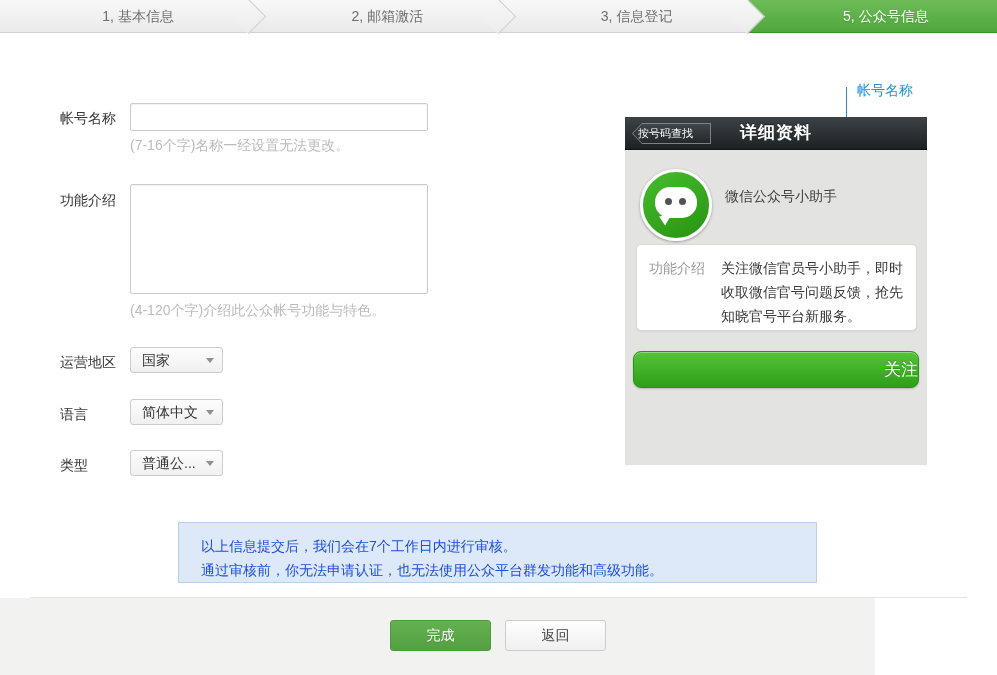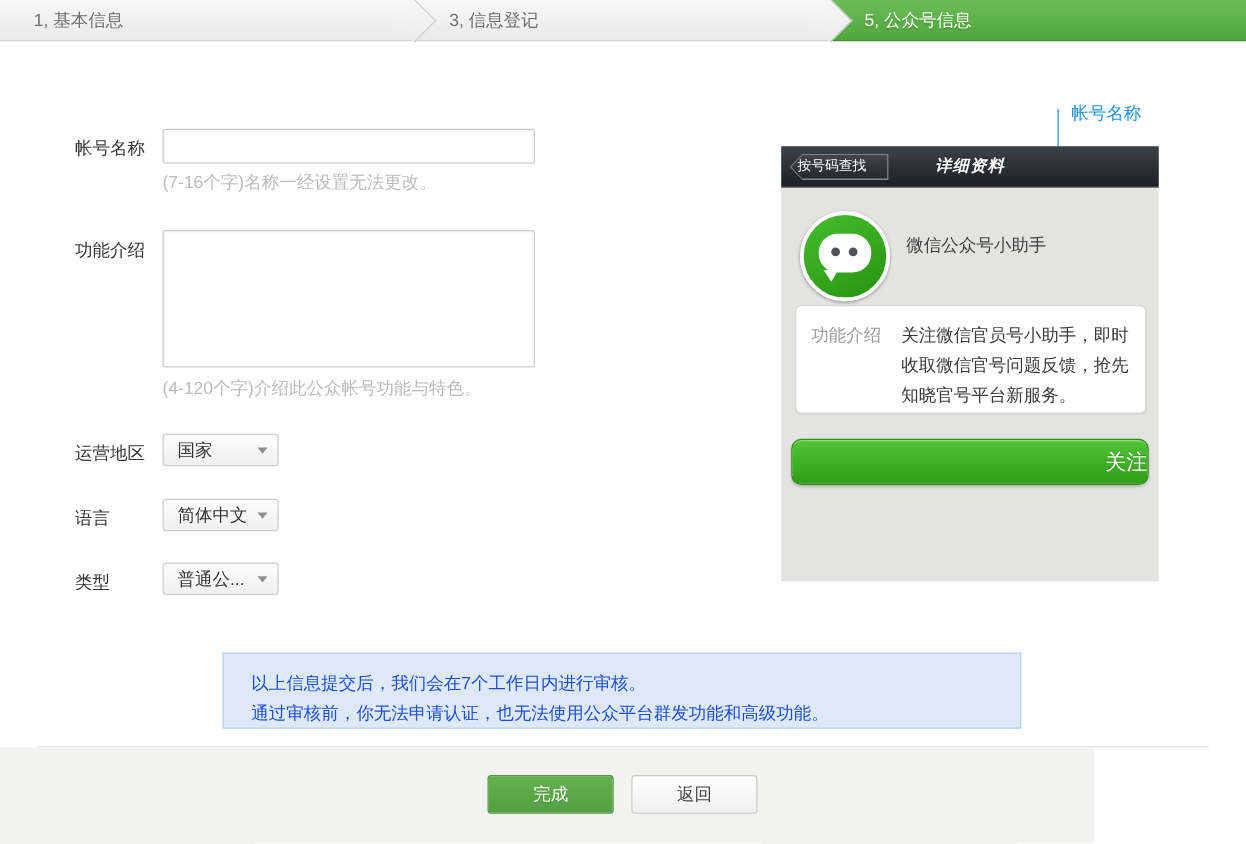--- a/index.html
+++ b/index.html
@@ -4,21 +4,21 @@
 <style>
   * { margin:0; padding:0; box-sizing:border-box; }
   html,body { background:#fff; }
   body { font-family:"Liberation Sans","DejaVu Sans",sans-serif; }
   .page { position:relative; width:997px; height:675px; background:#fff; overflow:hidden; }
 
   
   .stepbar { position:absolute; left:0; top:0; width:997px; height:33px; display:flex; }
   .step { position:relative; flex:1; height:33px; background:linear-gradient(#f8f8f8,#eaeaea);
           border-bottom:1px solid #d4d4d4; }
-  .step .lbl { position:relative; z-index:3; display:block; text-align:left; line-height:32px;
+  .step .lbl { position:relative; z-index:3; display:block; text-align:center; line-height:32px;
           font-size:14px; color:#6e6e6e;margin-left:27px; }
   .step:not(:last-child)::after { content:""; position:absolute; top:4px; right:-12px; width:24px; height:24px;
           transform:rotate(45deg); border-top:1px solid #d0d0d0; border-right:1px solid #d0d0d0;
           background:linear-gradient(135deg,#f7f7f7,#ececec); z-index:2; }
   .step.active { background:linear-gradient(#6cbd58,#50a63c); border-bottom:1px solid #41902f; }
   .step.active .lbl { color:#fff; text-shadow:0 1px 1px rgba(0,0,0,.15); }
 
   
   .flabel { position:absolute; font-size:14px; color:#353535; line-height:20px; }
   .tinput { position:absolute; border:1px solid #ccc; border-radius:2px; background:#fff;
@@ -39,22 +39,22 @@
   .preview { position:absolute; left:625px; top:117px; width:302px; height:348px; background:#e3e3e1; }
   .pnavbar { position:absolute; left:0; top:0; width:100%; height:33px;
              background:linear-gradient(#3c4246,#1d2124); border-bottom:1px solid #101213; }
   .backbtn { position:absolute; left:7px; top:6px; width:79px; height:21px;
              clip-path:polygon(10px 0,100% 0,100% 100%,10px 100%,0 50%); background:#7d8287; }
   .backbtn .inner { position:absolute; left:1px; top:1px; right:1px; bottom:1px;
              clip-path:polygon(9px 0,100% 0,100% 100%,9px 100%,0 50%);
              background:linear-gradient(#40464a,#24282b); color:#fff; font-size:11px;
              line-height:19px; text-align:left; padding-left:5px; }
   .ptitle { position:absolute; left:0; right:0; top:0; height:17px; line-height:32px; text-align:center;
-             color:#fff; font-size:13px; font-weight:bold; letter-spacing:1px;
-             text-shadow:0 -1px 0 rgba(0,0,0,.5);font-style:italic; }
+             color:#fff; font-size:17px; font-weight:bold; letter-spacing:1px;
+             text-shadow:0 -1px 0 rgba(0,0,0,.5); }
 
   .avatar { position:absolute; left:15px; top:52px; width:72px; height:72px; border-radius:50%;
             background:linear-gradient(150deg,#46bd2c,#279312); border:3px solid #fff;
             box-shadow:0 1px 3px rgba(0,0,0,.35); }
   .bubble { position:absolute; left:12px; top:15px; width:42px; height:31px; background:#fff; border-radius:15px; }
   .bubble .dot { position:absolute; top:11px; width:7px; height:7px; border-radius:50%; background:#4f5356; }
   .bubble .d1 { left:10px; } .bubble .d2 { left:24px; }
   .bubble .tail { position:absolute; left:5px; bottom:-7px; width:0; height:0;
             border-left:4px solid transparent; border-right:9px solid transparent;
             border-top:10px solid #fff; transform:rotate(-12deg); }
@@ -92,20 +92,23 @@
   .btn-return { left:505px; background:linear-gradient(#fefefe,#f0f0f0); border:1px solid #ccc; color:#444; }
 </style>
 </head>
 <body>
 
 <div class="page">
 
   <div class="stepbar">
     <div class="step">
       <span class="lbl">1, 基本信息</span>
+    </div>
+    <div class="step">
+      <span class="lbl">2, 邮箱激活</span>
     </div>
     <div class="step">
       <span class="lbl">3, 信息登记</span>
     </div>
     <div class="step active">
       <span class="lbl">5, 公众号信息</span>
     </div>
   </div>
 
   <div class="flabel" style="left:60px; top:108px;">帐号名称</div>

